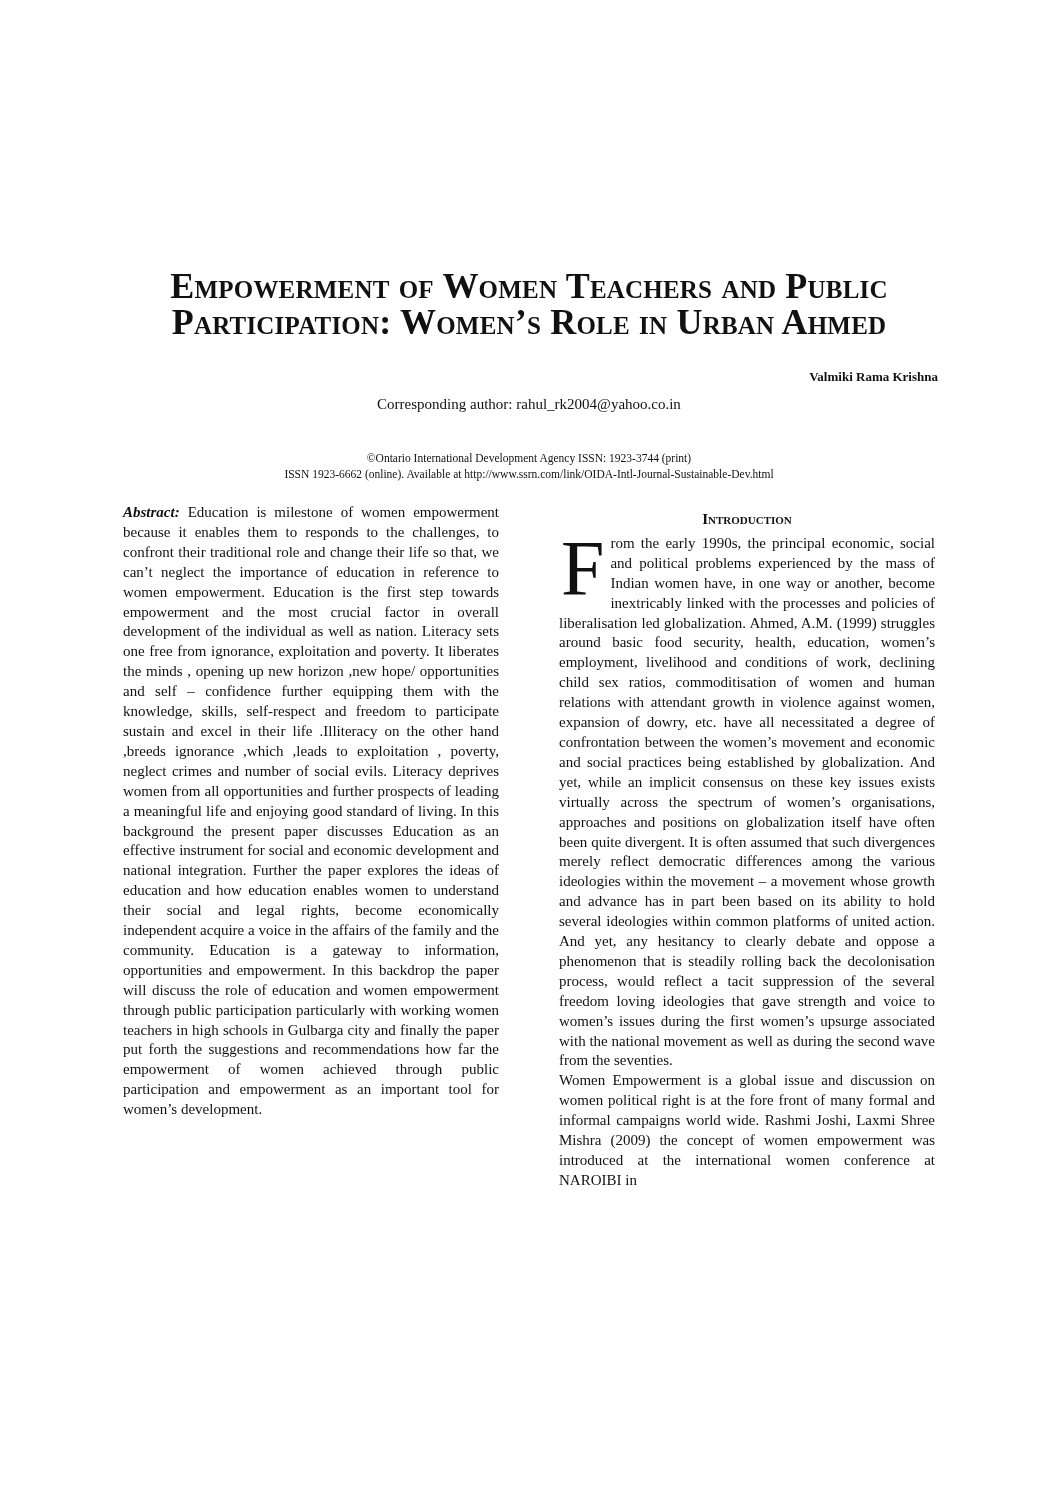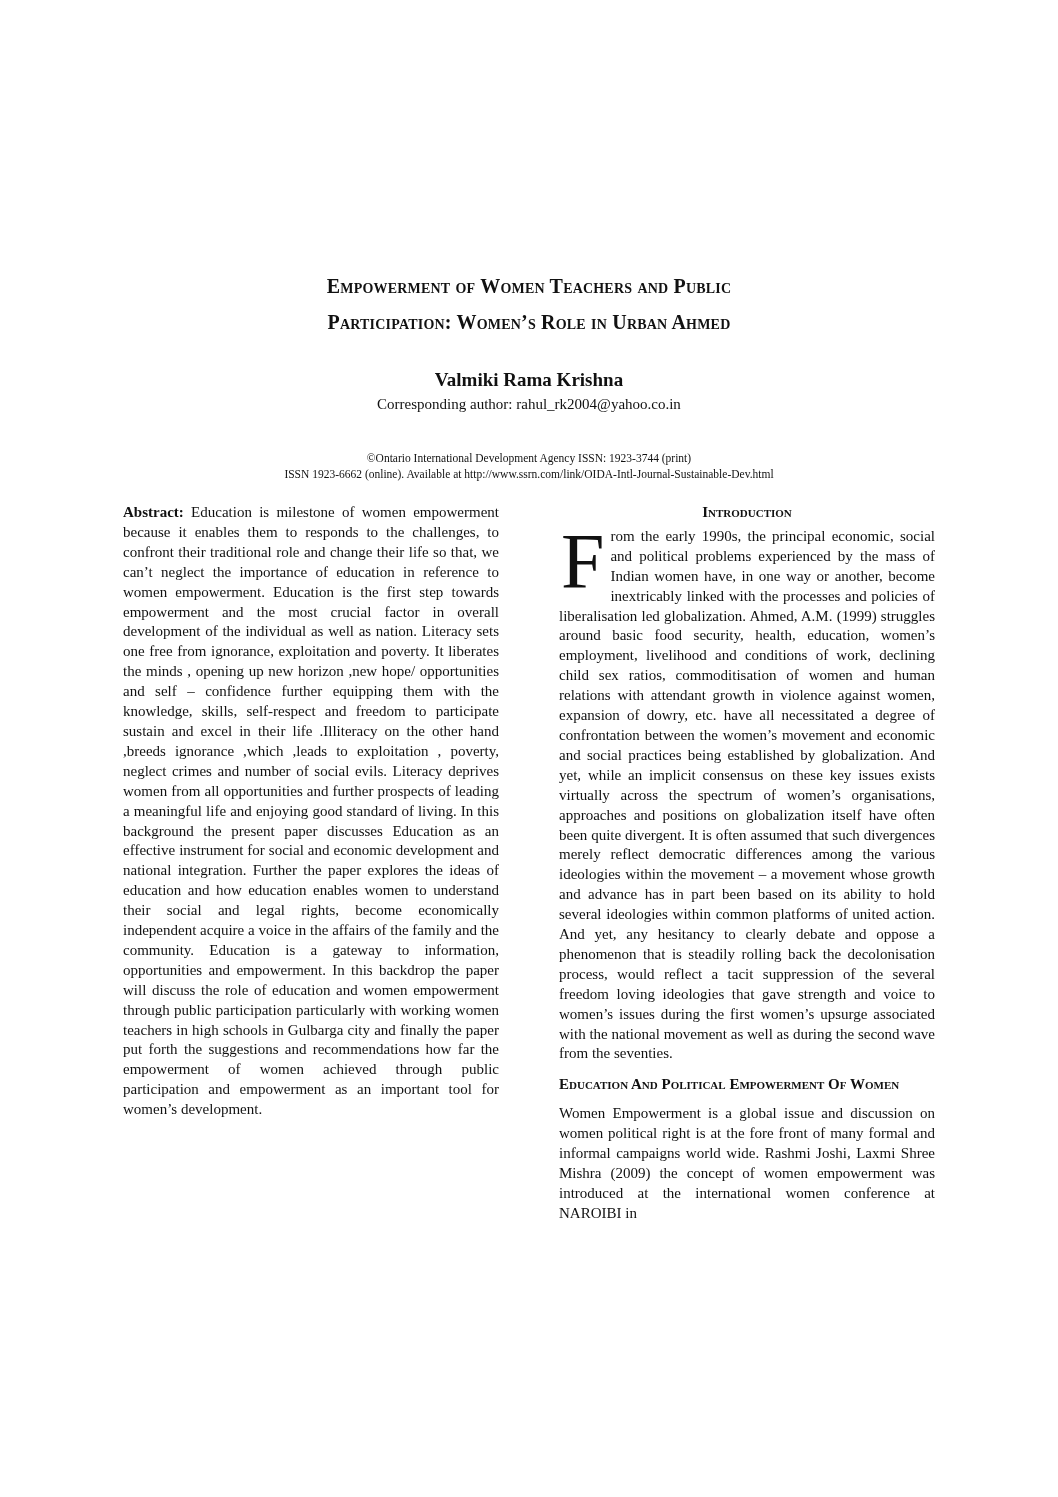--- a/index.html
+++ b/index.html
@@ -2,43 +2,43 @@
 <html><head>
 <meta charset="utf-8">
 <style>
   html, body { margin: 0; padding: 0; background: #ffffff; }
   body {
     width: 1058px; height: 1497px; position: relative; overflow: hidden;
     font-family: "Liberation Serif", "DejaVu Serif", serif; color: #111;
   }
   .title {
     position: absolute; left: 120px; width: 818px; top: 268px;
-    text-align: center; font-weight: bold; font-size: 20px; line-height: 36px;
+    text-align: center; font-weight: bold; font-size: 36px; line-height: 36px;
     font-variant: small-caps; letter-spacing: 0.2px;
   }
   .author {
     position: absolute; left: 120px; width: 818px; top: 369px;
-    text-align: center; font-weight: bold; font-size: 19px;
+    text-align: right; font-weight: bold; font-size: 13px;
   }
   .affil {
     position: absolute; left: 120px; width: 818px; top: 394px;
     text-align: center; font-size: 15px; line-height: 20px;
   }
   .copyright {
     position: absolute; left: 120px; width: 818px; top: 450px;
     text-align: center; font-size: 11.5px; line-height: 16px;
   }
   .col {
     position: absolute; top: 503px; width: 376px;
     font-size: 15px; line-height: 19.9px; text-align: justify;
   }
   .col.left { left: 123px; }
-  .col.right { left: 559px; }
+  .col.right { left: 559px; margin-top: 7px; }
   .col p { margin: 0; }
-  .label-bold-italic { font-weight: bold; }
+  .label-bold-italic { font-weight: bold; font-style: italic; }
   .keywords { margin-top: 10px !important; }
   .section-head {
     font-weight: bold; font-variant: small-caps; font-size: 15px;
     text-align: center; margin: 0 0 4px 0;
   }
   .section-head.left-align { text-align: left; margin-top: 10px; margin-bottom: 10px; line-height: 20px; }
   .dropcap {
     float: left; font-size: 78px; line-height: 60px; margin: 4px 6px 0 2px;
     font-family: "Liberation Serif", "DejaVu Serif", serif;
   }
@@ -62,15 +62,14 @@
   <div>ISSN 1923-6662 (online). Available at http://www.ssrn.com/link/OIDA-Intl-Journal-Sustainable-Dev.html</div>
 </div>
 
 <div class="col left">
   <p><span class="label-bold-italic">Abstract:</span><span> Education is milestone of women empowerment because it enables them to responds to the challenges, to confront their traditional role and change their life so that, we can’t neglect the importance of education in reference to women empowerment.  Education is the first step towards empowerment and the most crucial factor in overall development of the individual as well as nation. Literacy sets one free from ignorance, exploitation and poverty.  It liberates the minds , opening  up new horizon ,new hope/ opportunities and self – confidence  further equipping them with the knowledge, skills, self-respect and freedom to participate sustain and excel in their life .Illiteracy on the other hand ,breeds ignorance ,which ,leads to exploitation , poverty, neglect crimes and number of social evils. Literacy deprives women from all opportunities and further prospects of leading a meaningful life and enjoying good standard of living. In this background the present paper discusses Education as an effective instrument for social and economic development and national integration. Further the paper explores the ideas of education and how education enables women to understand their social and legal rights, become economically independent acquire a voice in the affairs of the family and the community. Education is a gateway to information, opportunities and empowerment.  In this backdrop the paper will discuss the role of education and women empowerment through public participation particularly with working women teachers in high schools in Gulbarga city and finally the paper put forth the suggestions and recommendations how far the empowerment of women achieved through public participation and empowerment as an important tool for women’s development.</span></p>
 </div>
 
 <div class="col right">
   <div class="section-head">Introduction</div>
   <p><span class="dropcap">F</span><span>rom the early 1990s, the principal economic, social and political problems experienced by the mass of Indian women have, in one way or another, become inextricably linked with the processes and policies of liberalisation led globalization. Ahmed, A.M. (1999) struggles around basic food security, health, education, women’s employment, livelihood and conditions of work, declining child sex ratios, commoditisation of women and human relations with attendant growth in violence against women, expansion of dowry, etc. have all necessitated a degree of confrontation between the women’s movement and economic and social practices being established by globalization. And yet, while an implicit consensus on these key issues exists virtually across the spectrum of women’s organisations, approaches and positions on globalization itself have often been quite divergent. It is often assumed that such divergences merely reflect democratic differences among the various ideologies within the movement – a movement whose growth and advance has in part been based on its ability to hold several ideologies within common platforms of united action.  And yet, any hesitancy to clearly debate and oppose a phenomenon that is steadily rolling back the decolonisation process, would reflect a tacit suppression of the several freedom loving ideologies that gave strength and voice to women’s  issues during the first women’s upsurge associated with the national movement as well as during the second wave from the seventies.</span></p>
-  <div class="section-head left-align">Education And Political Empowerment Of Women</div>
   <p>Women Empowerment is a global issue and discussion on women political right is at the fore front of many formal and informal campaigns world wide. Rashmi Joshi, Laxmi Shree Mishra (2009) the concept of women empowerment was introduced at the international women conference at NAROIBI in</p>
 </div>
 
 </body></html>

